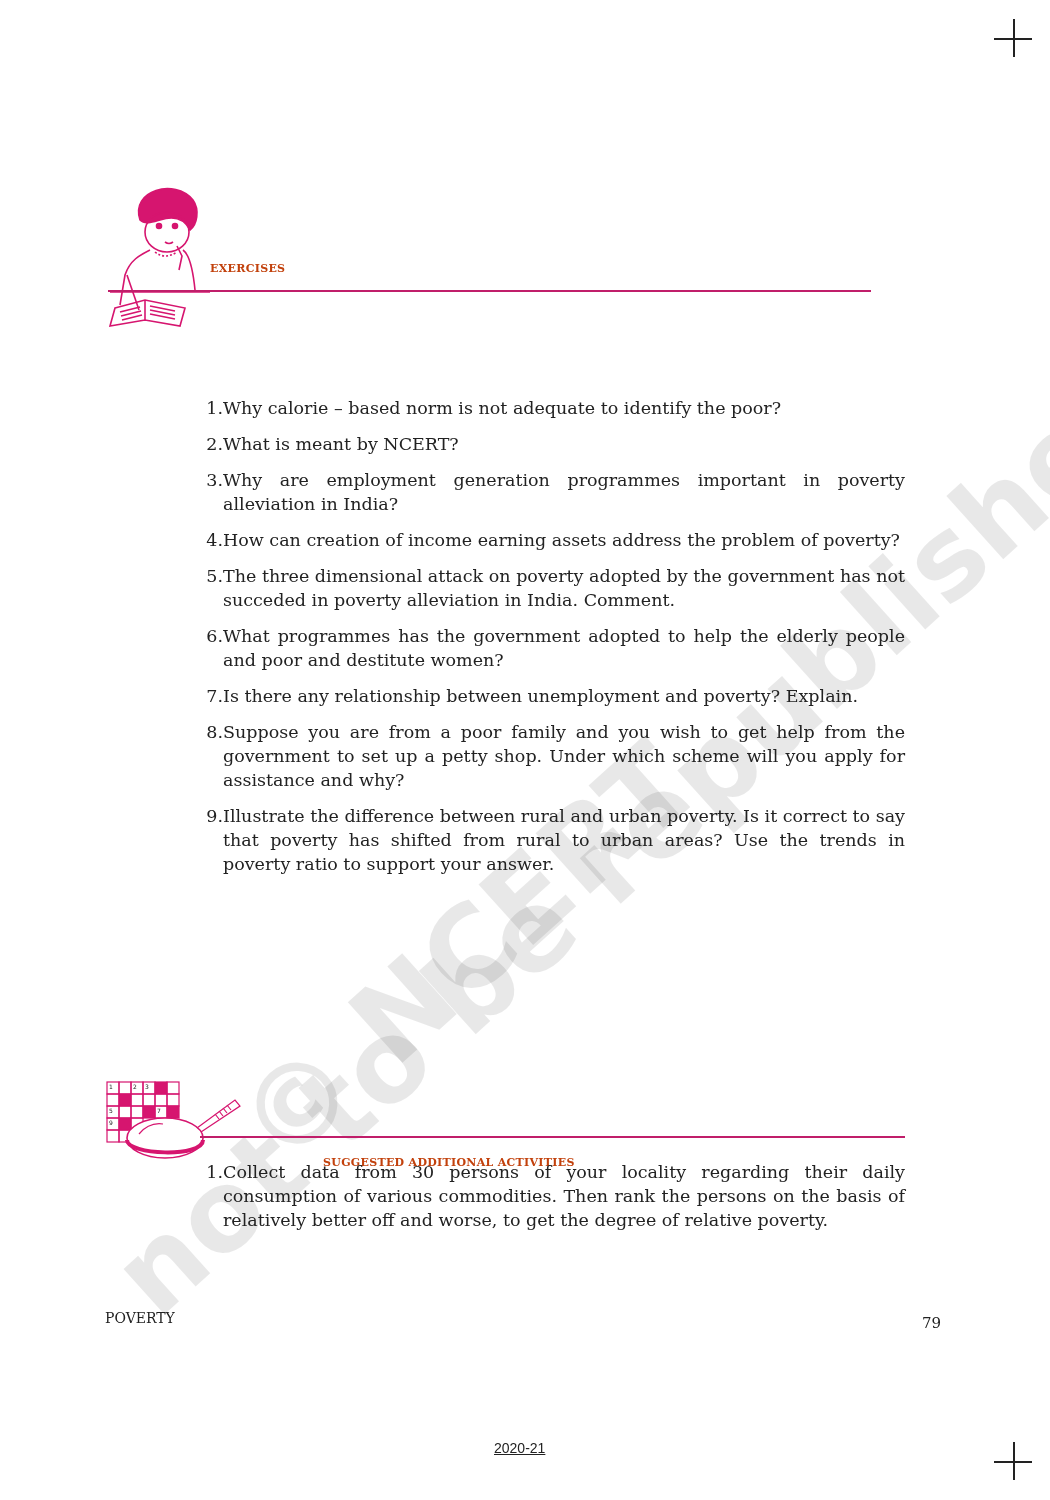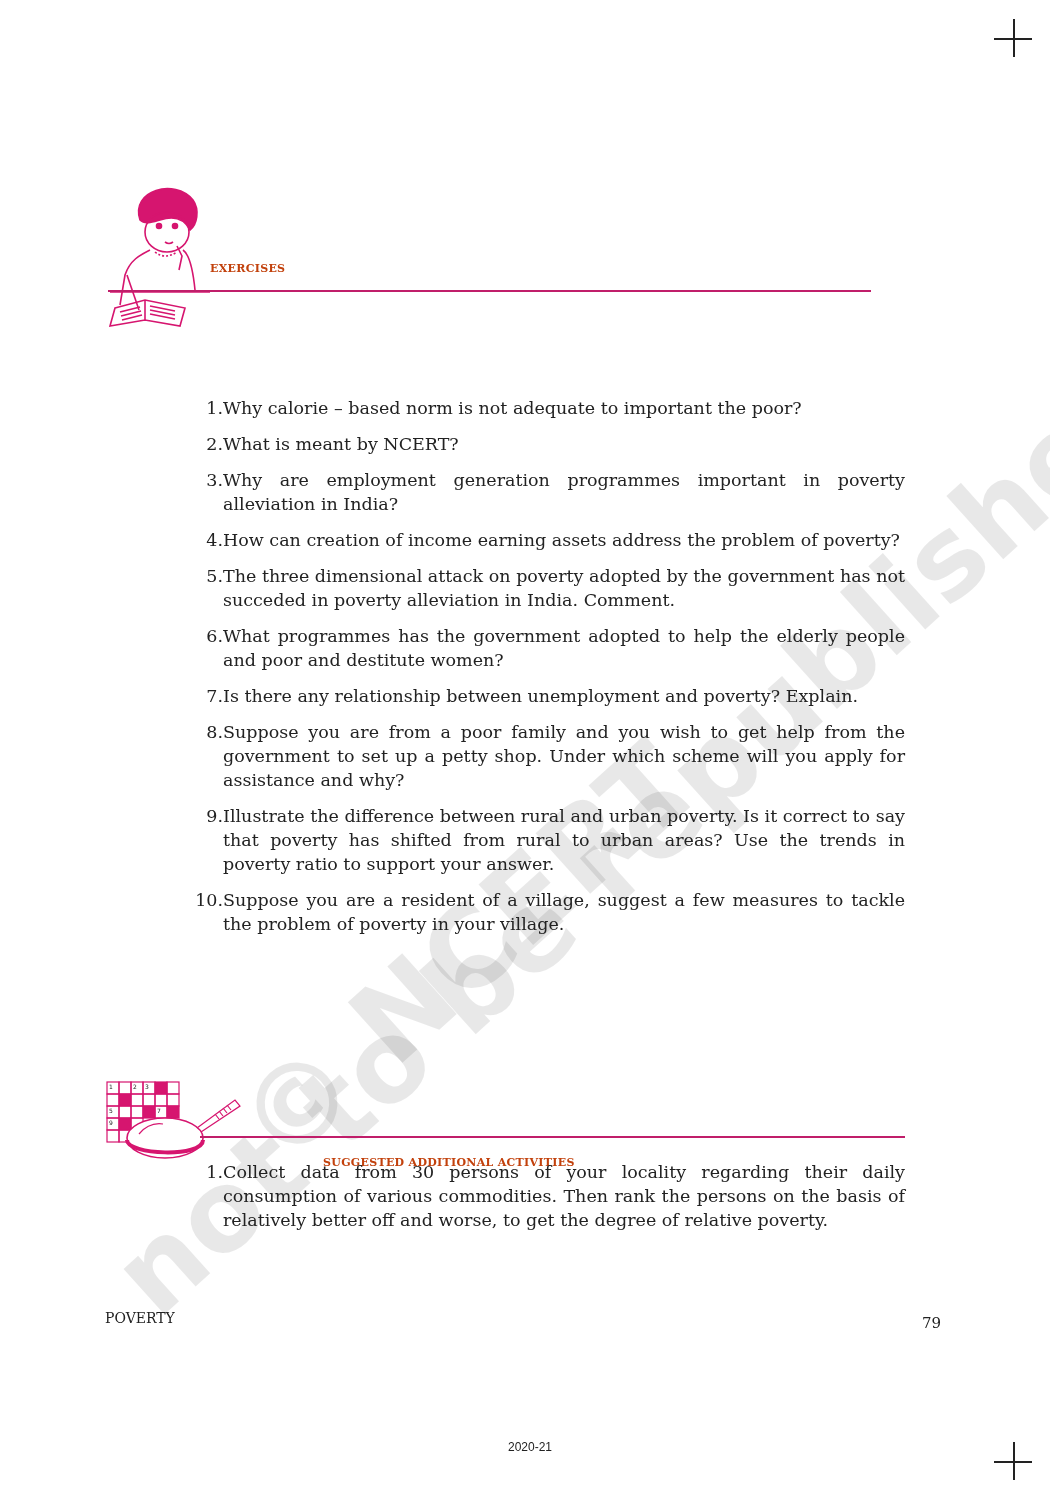--- a/index.html
+++ b/index.html
@@ -33,21 +33,21 @@
   .qlist { position: absolute; left: 150px; width: 755px; font-size: 17.5px; line-height: 24px; }
   .q { display: flex; margin-bottom: 12px; }
   .q .num { width: 73px; flex: none; text-align: right; padding-right: 0; box-sizing: border-box; }
   .q .num span { display: inline-block; width: 40px; text-align: right; }
   .q .text { flex: 1; text-align: justify; }
   #exercise-list { top: 396px; }
   #activity-list { top: 1160px; }
 
   .footer-left { position: absolute; left: 105px; top: 1310px; font-size: 14px; }
   .footer-right { position: absolute; left: 922px; top: 1314px; font-size: 15px; }
-  .year { position: absolute; left: 508px; top: 1440px; font-family: "Liberation Sans", sans-serif; font-size: 12px; }
+  .year { position: absolute; left: 494px; top: 1440px; font-family: "Liberation Sans", sans-serif; font-size: 14px; text-decoration: underline; }
 </style>
 </head>
 <body>
 
 <div class="crop-mark" id="crop-top"></div>
 <div class="crop-mark" id="crop-bottom"></div>
 
 <div class="watermark" id="wm1">© NCERT</div>
 <div class="watermark" id="wm2">not to be republished</div>
 
@@ -68,21 +68,21 @@
     <path d="M40 120 l0 20"></path>
     <path d="M15 132 l20 -5 M16 136 l20 -5 M17 140 l20 -5 M45 126 l25 5 M45 130 l25 5 M45 134 l25 5"></path>
   </svg>
 </div>
 <div class="section-title" id="ex-title">EXERCISES</div>
 <div class="rule" id="ex-rule"></div>
 
 <div class="qlist" id="exercise-list">
   <div class="q">
       <div class="num"><span>1.</span></div>
-      <div class="text">Why calorie – based norm is not adequate to important the poor?</div>
+      <div class="text">Why calorie – based norm is not adequate to identify the poor?</div>
     </div>
   <div class="q">
       <div class="num"><span>2.</span></div>
       <div class="text">What is meant by NCERT?</div>
     </div>
   <div class="q">
       <div class="num"><span>3.</span></div>
       <div class="text">Why are employment generation programmes important in poverty alleviation in India?</div>
     </div>
   <div class="q">
@@ -101,24 +101,20 @@
       <div class="num"><span>7.</span></div>
       <div class="text">Is there any relationship between unemployment and poverty? Explain.</div>
     </div>
   <div class="q">
       <div class="num"><span>8.</span></div>
       <div class="text">Suppose you are from a poor family and you wish to get help from the government to set up a petty shop. Under which scheme will you apply for assistance and why?</div>
     </div>
   <div class="q">
       <div class="num"><span>9.</span></div>
       <div class="text">Illustrate the difference between rural and urban poverty. Is it correct to say that poverty has shifted from rural to urban areas? Use the trends in poverty ratio to support your answer.</div>
-    </div>
-  <div class="q">
-      <div class="num"><span>10.</span></div>
-      <div class="text">Suppose you are a resident of a village, suggest a few measures to tackle the problem of poverty in your village.</div>
     </div>
 </div>
 
 <div class="section-head" id="act-illustration">
   <svg width="140" height="85" viewBox="0 0 140 85" fill="none" stroke="#d6156f" stroke-width="1.2">
     <g>
       <rect x="2" y="2" width="12" height="12"></rect>
         <rect x="14" y="2" width="12" height="12"></rect>
         <rect x="26" y="2" width="12" height="12"></rect>
         <rect x="38" y="2" width="12" height="12"></rect>

